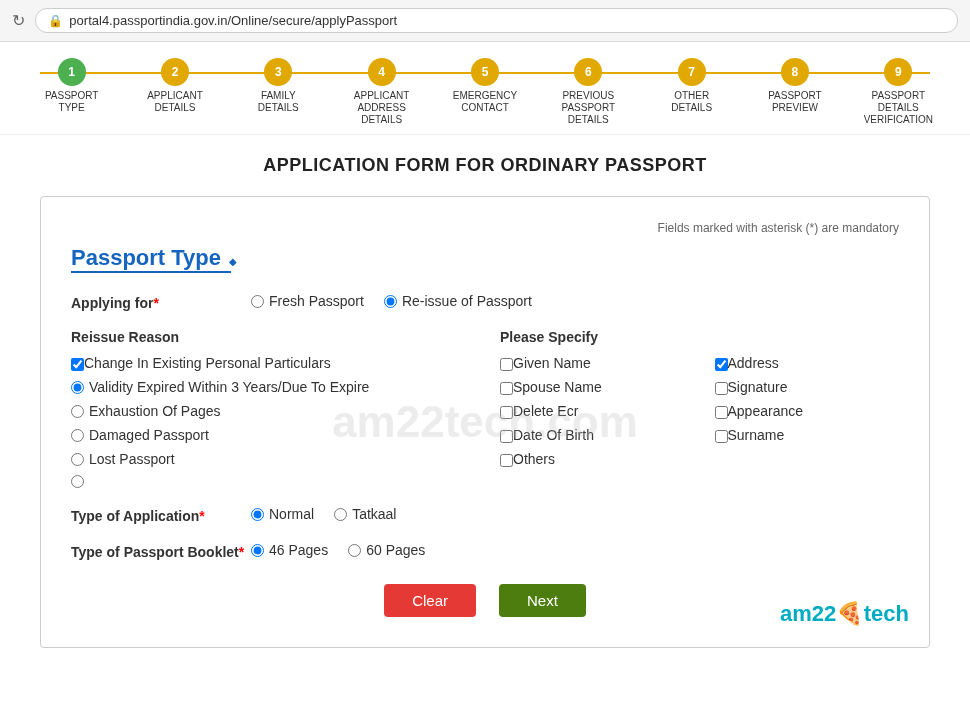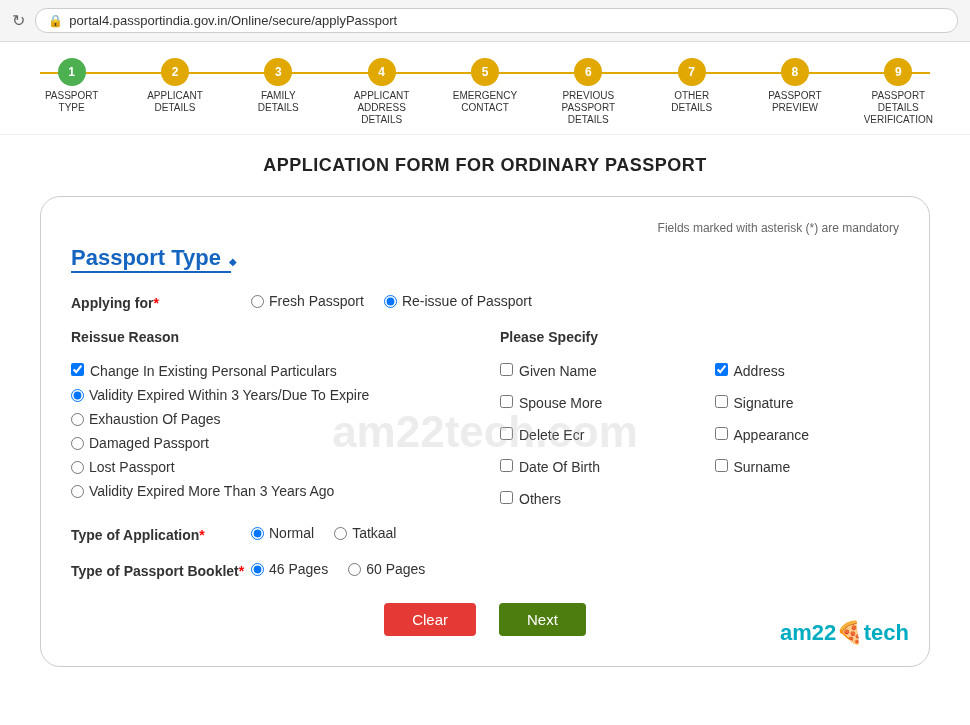--- a/index.html
+++ b/index.html
@@ -92,21 +92,21 @@
       padding: 20px;
       color: #222;
       letter-spacing: 0.5px;
     }
 
     
     .form-card {
       margin: 0 40px 20px;
       background: white;
       border: 1px solid #ccc;
-      border-radius: 20px;
+      border-radius: 4px;
       padding: 24px 30px 30px;
       position: relative;
     }
     .mandatory-note {
       text-align: right;
       font-size: 12px;
       color: #666;
       margin-bottom: 10px;
     }
 
@@ -169,24 +169,22 @@
 
     .sub-section-title {
       font-weight: bold;
       margin-bottom: 10px;
       font-size: 14px;
     }
 
     .checkbox-group { display: flex; flex-direction: column; gap: 8px; }
     .checkbox-option {
       display: flex;
-      align-items: flex-start;
-      gap: 6px;
+      align-items: flex-end;
       cursor: pointer;
-      margin-top: 8px;
     }
     .checkbox-option input[type="checkbox"] { cursor: pointer; }
 
     
     .specify-grid {
       display: grid;
       grid-template-columns: 1fr 1fr;
       gap: 8px 30px;
     }
 
@@ -336,39 +334,38 @@
           <label class="radio-option">
             <input type="radio" name="reissue_reason" style="">
             <span>Damaged Passport</span>
           </label>
           <label class="radio-option">
             <input type="radio" name="reissue_reason" style="">
             <span>Lost Passport</span>
           </label>
           <label class="radio-option">
             <input type="radio" name="reissue_reason" style="">
-            <span>Validity Expired More Than 3 Years Ago</span>
           </label>
         </div>
       </div>
 
       <div class="right-col">
         <div class="sub-section-title">Please Specify</div>
         <div class="specify-grid">
           <label class="checkbox-option">
             <input type="checkbox" style="">
             <span>Given Name</span>
           </label>
           <label class="checkbox-option">
             <input type="checkbox" checked="" style="">
             <span>Address</span>
           </label>
           <label class="checkbox-option">
             <input type="checkbox" style="">
-            <span>Spouse More</span>
+            <span>Spouse Name</span>
           </label>
           <label class="checkbox-option">
             <input type="checkbox" style="">
             <span>Signature</span>
           </label>
           <label class="checkbox-option">
             <input type="checkbox" style="">
             <span>Delete Ecr</span>
           </label>
           <label class="checkbox-option">

